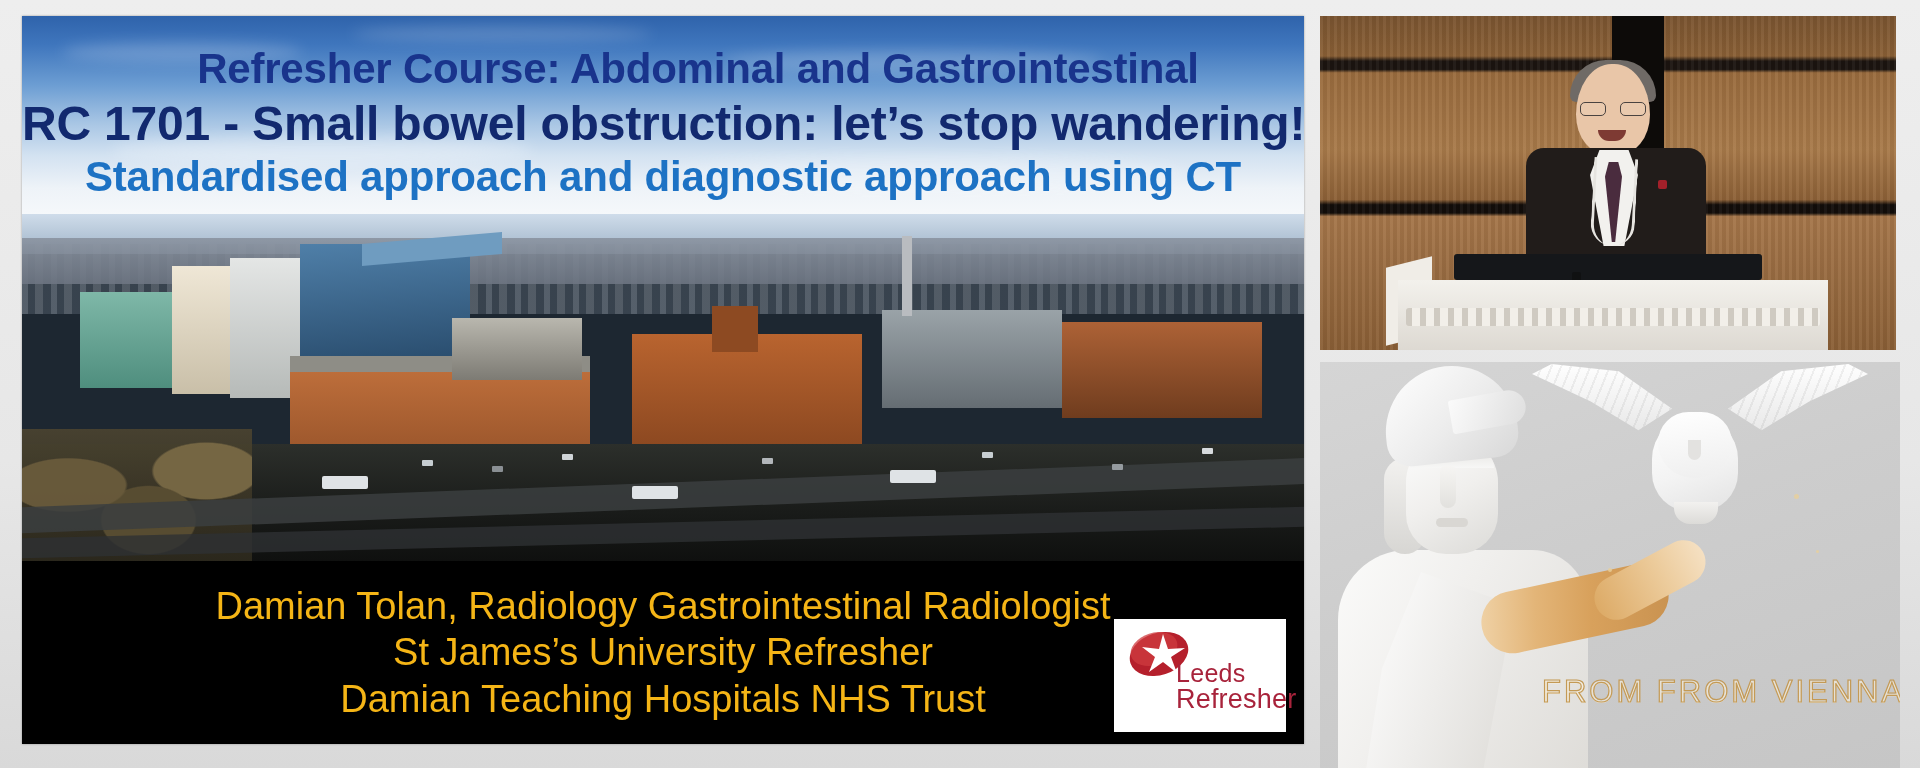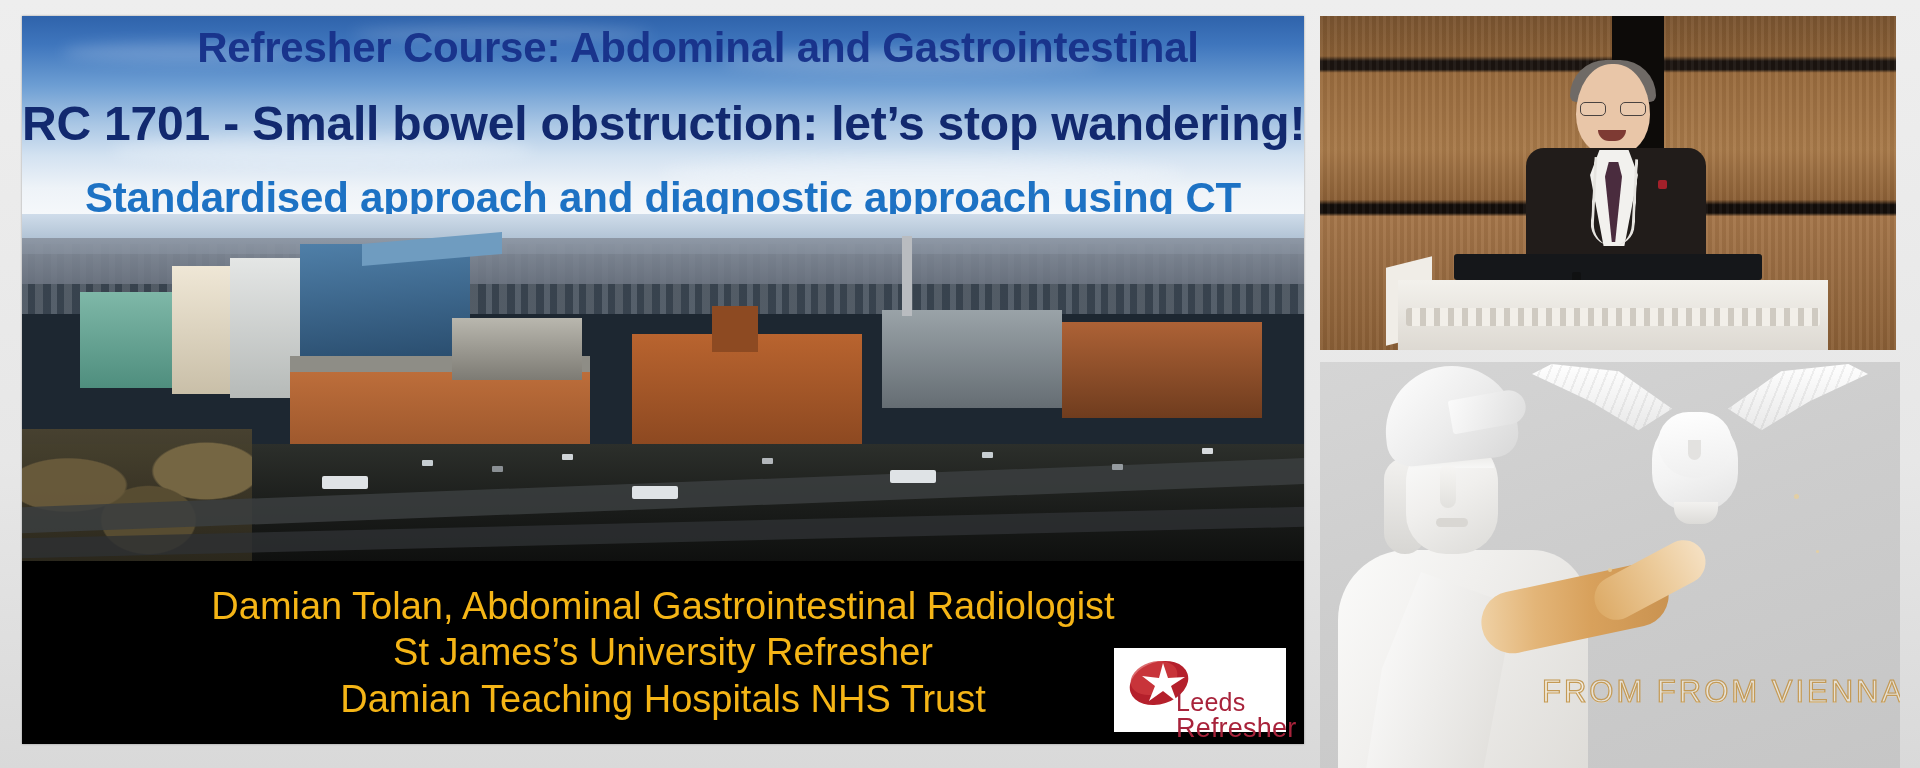--- a/index.html
+++ b/index.html
@@ -44,21 +44,21 @@
     border-radius:50%; filter: blur(7px);
   }
   .c1{ left:40px; top:26px; width:240px; height:20px; opacity:.35;}
   .c2{ left:330px; top:10px; width:300px; height:16px; opacity:.30;}
   .c3{ left:700px; top:34px; width:380px; height:22px; opacity:.33;}
   .c4{ left:90px;  top:120px; width:420px; height:28px; opacity:.5;}
   .c5{ left:640px; top:142px; width:520px; height:30px; opacity:.45;}
 
   .title-stack {
     position:absolute; left:0; top:0; width:100%; height:205px;
-    display:flex; flex-direction:column; justify-content:space-between;
+    display:flex; flex-direction:column; justify-content:center;
     padding-top:10px;
   }
   .tl {
     text-align:center;
     font-weight:bold;
     letter-spacing:-0.2px;
     line-height:1.06;
     white-space:nowrap;
   }
   .tl1 { font-size:42px; color:#19348c; padding-left:70px; }
@@ -121,21 +121,21 @@
     justify-content:center;
   }
   .sp {
     color:#f5b516; font-size:38px; line-height:1.22;
     font-weight:400; text-align:center; white-space:nowrap;
   }
 
   
   .logo{
     position:absolute; right:18px; bottom:12px;
-    width:172px; height:84px; background:#ffffff;
+    width:172px; height:113px; background:#ffffff;
     display:block;
   }
   .logo-mark{
     position:absolute; left:14px; top:12px; width:62px; height:46px;
   }
   .logo-txt{
     position:absolute; left:62px; top:42px;
     color:#a8233b; line-height:1.0; text-align:left;
   }
   .logo-l1{ font-size:25px; letter-spacing:.3px;}
@@ -419,21 +419,21 @@
       <div class="car" style="left:400px;top:246px;background:#cfd6da;"></div>
       <div class="car" style="left:470px;top:252px;background:#8f959a;"></div>
       <div class="car" style="left:540px;top:240px;background:#d8dde0;"></div>
       <div class="car" style="left:740px;top:244px;background:#b9bec2;"></div>
       <div class="car" style="left:960px;top:238px;background:#cfd6da;"></div>
       <div class="car" style="left:1090px;top:250px;background:#9aa0a4;"></div>
       <div class="car" style="left:1180px;top:234px;background:#dfe4e7;"></div>
     </div>
 
     <div class="blackbar">
-      <div class="sp">Damian Tolan, Abdominal Gastrointestinal Radiologist</div>
+      <div class="sp">Damian Tolan, Radiology Gastrointestinal Radiologist</div>
       <div class="sp">St James’s University Refresher</div>
       <div class="sp">Damian Teaching Hospitals NHS Trust</div>
 
       <div class="logo">
         <svg class="logo-mark" viewBox="0 0 62 46">
           <ellipse cx="31" cy="23" rx="30" ry="21" fill="#b5202c" transform="rotate(-18 31 23)"></ellipse>
           <ellipse cx="26" cy="18" rx="24" ry="16" fill="#cf3b3f" transform="rotate(-18 26 18)" opacity=".75"></ellipse>
           <path d="M35 3 L40 18 L57 17 L43 26 L49 42 L35 31 L21 41 L27 26 L14 16 L31 18 Z" fill="#ffffff"></path>
         </svg>
         <div class="logo-txt">

